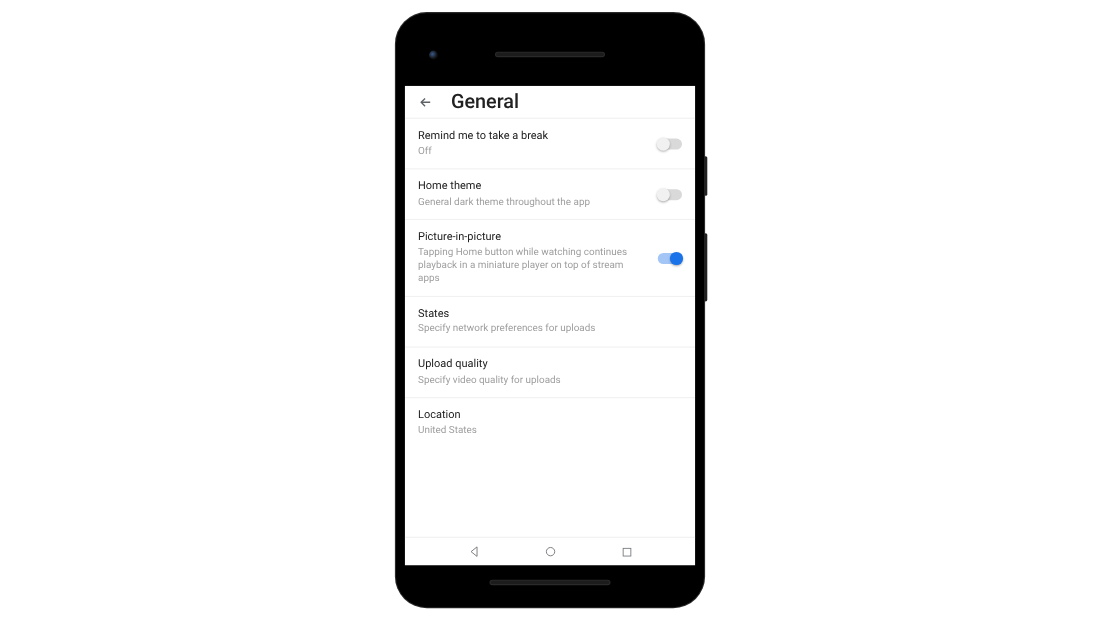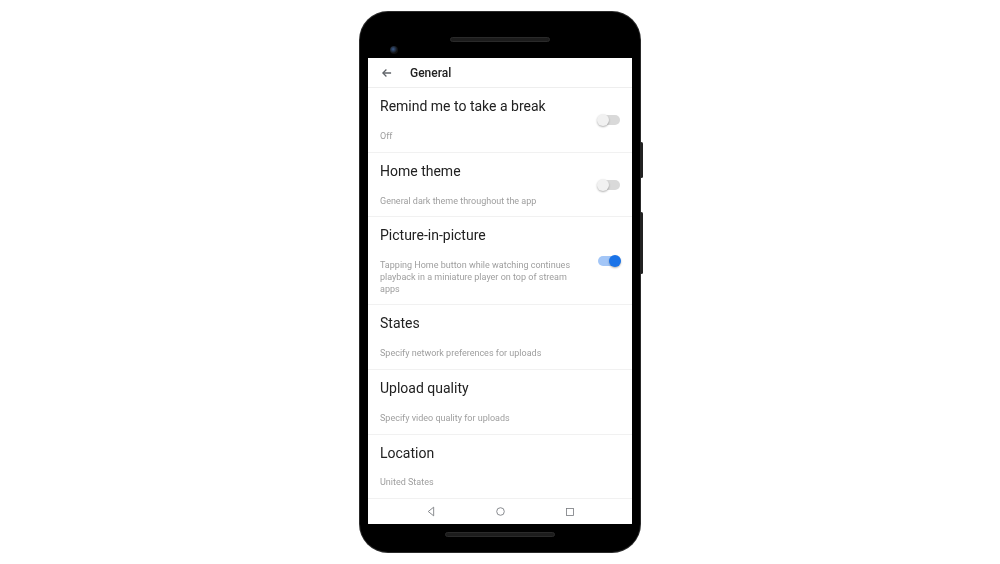--- a/index.html
+++ b/index.html
@@ -64,33 +64,33 @@
     .app-bar {
       height: 30px;
       background: #fff;
       display: flex;
       align-items: center;
       padding: 0 12px;
       border-bottom: 1px solid #eee;
       gap: 16px;
     }
     .back-arrow { color: #5f6368; display: flex; }
-    .app-title { font-size: 12px; font-weight: 500; color: #212121; }
+    .app-title { font-size: 18px; font-weight: 500; color: #212121; }
     .settings-list { flex: 1; background: #fff; overflow: hidden; }
     .setting-row {
       display: flex;
       align-items: center;
       padding: 9px 12px 9px 12px;
       border-bottom: 1px solid #f1f1f1;
       min-height: 44px;
     }
     .setting-row:last-child { border-bottom: none; justify-content: flex-end; }
     .setting-text { flex: 1; min-width: 0; }
-    .setting-title { font-size: 14px; color: #212121; line-height: 1.35; }
-    .setting-sub { font-size: 9px; color: #9e9e9e; line-height: 1.3; margin-top: 15px; }
+    .setting-title { font-size: 10px; color: #212121; line-height: 1.35; }
+    .setting-sub { font-size: 9px; color: #9e9e9e; line-height: 1.3; margin-top: 2px; }
     .toggle {
       width: 22px;
       height: 10px;
       border-radius: 6px;
       background: #d9d9d9;
       position: relative;
       flex-shrink: 0;
       margin-left: 12px;
     }
     .toggle::after {

